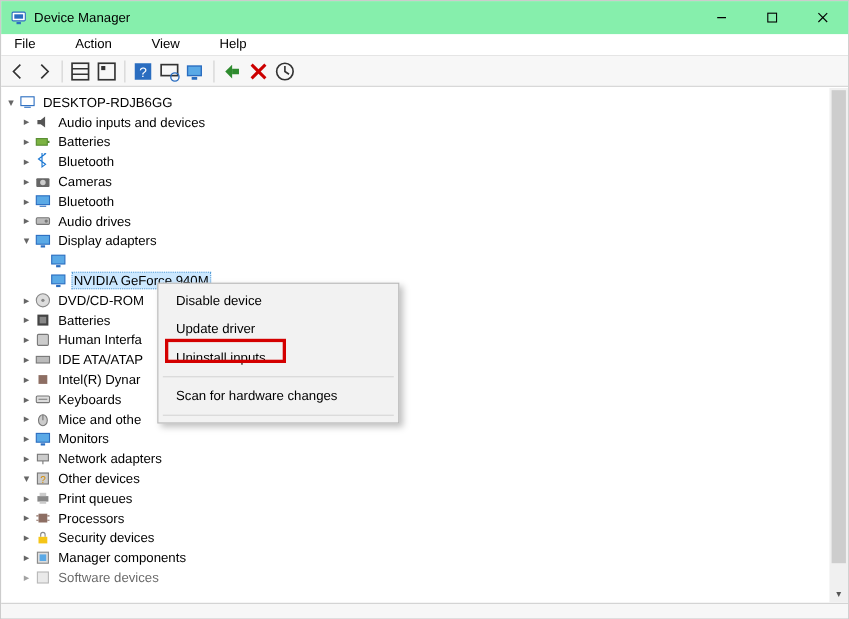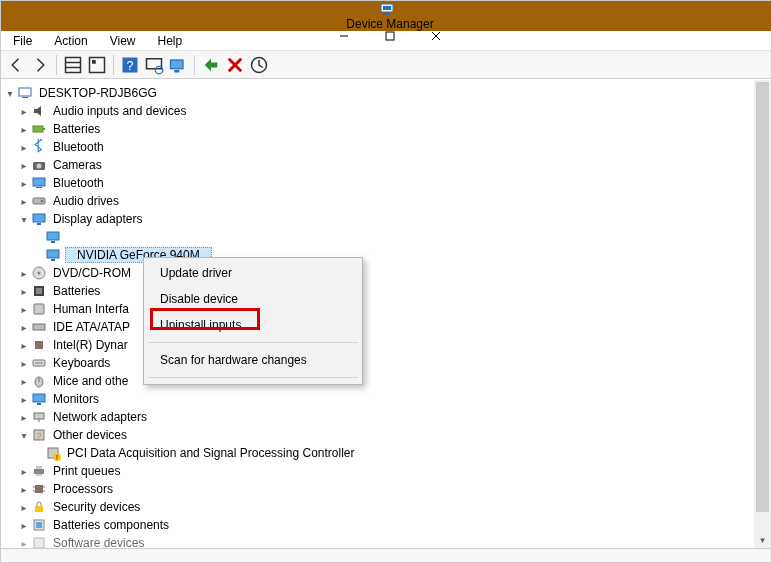--- a/index.html
+++ b/index.html
@@ -14,35 +14,33 @@
     overflow: hidden;
     position: relative;
     border: 1px solid #ccc;
   }
   
   .titlebar {
     height: 30px;
     display: flex;
     align-items: center;
     padding: 0 0 0 8px;
-    background: #a16207;
-    flex-direction: column;
+    background: #86efac;
   }
   .titlebar .app-icon { width: 16px; height: 16px; margin-right: 6px; }
   .titlebar .title { flex: 1; font-size: 12px; }
   .win-controls { display: flex; height: 100%; }
   .win-btn { width: 46px; display: flex; align-items: center; justify-content: center; }
   .win-btn svg { width: 10px; height: 10px; }
   
   .menubar {
     height: 20px;
     display: flex;
-    align-items: center;
     padding: 0 4px;
-    gap: 6px;
+    gap: 20px;
     border-bottom: 1px solid #e5e5e5;
   }
   .menubar .menu { padding: 2px 8px; }
   
   .toolbar {
     height: 28px;
     display: flex;
     align-items: center;
     padding: 2px 4px;
     gap: 2px;
@@ -75,21 +73,21 @@
   }
   .twisty {
     width: 14px; height: 14px;
     display: flex; align-items: center; justify-content: center;
     color: #666;
     font-size: 10px;
   }
   .twisty.spacer { visibility: hidden; }
   .node-icon { width: 16px; height: 16px; margin: 0 4px 0 0; display:flex;align-items:center;justify-content:center; flex-shrink:0;}
   .node-label { padding: 1px 2px; }
-  .node-label.selected { background: #cce8ff; border: 1px dotted #5a9ed6; padding: 0 11px; }
+  .node-label.selected { background: #cce8ff; border: 1px dotted #5a9ed6; padding: 0 1px; }
   .indent { display:inline-block; }
   
   .vscroll {
     position: absolute; right: 0; top: 0; bottom: 0; width: 17px;
     background: #f0f0f0;
   }
   .vscroll .thumb {
     position: absolute; left: 2px; right: 2px; top: 2px; height: 430px;
     background: #cdcdcd;
   }
@@ -457,32 +455,20 @@
         <span class="twisty">▾</span>
         <span class="node-icon">
           <svg viewBox="0 0 16 16">
             <rect x="3" y="3" width="10" height="10" fill="#ccc" stroke="#777"></rect>
             <text x="8" y="12" font-size="9" text-anchor="middle" fill="#d48b00">?</text>
           </svg>
         </span>
         <span class="node-label">Other devices</span>
       </div>
 
-    <div class="node">
-        <span class="indent" style="width:28px"></span>
-        <span class="twisty spacer">·</span>
-        <span class="node-icon">
-          <svg viewBox="0 0 16 16">
-            <rect x="3" y="3" width="10" height="10" fill="#ccc" stroke="#777"></rect>
-            <circle cx="12" cy="12" r="4" fill="#f5c518"></circle>
-            <text x="12" y="15" font-size="7" text-anchor="middle" fill="#000">!</text>
-          </svg>
-        </span>
-        <span class="node-label">PCI Data Acquisition and Signal Processing Controller</span>
-      </div>
 
     <div class="node">
         <span class="indent" style="width:14px"></span>
         <span class="twisty">▸</span>
         <span class="node-icon">
           <svg viewBox="0 0 16 16">
             <rect x="3" y="6" width="10" height="5" fill="#888"></rect>
             <rect x="5" y="3" width="6" height="3" fill="#ccc"></rect>
             <rect x="5" y="11" width="6" height="2" fill="#ccc"></rect>
           </svg>
@@ -519,21 +505,21 @@
 
     <div class="node">
         <span class="indent" style="width:14px"></span>
         <span class="twisty">▸</span>
         <span class="node-icon">
           <svg viewBox="0 0 16 16">
             <rect x="3" y="3" width="10" height="10" fill="#ddd" stroke="#888"></rect>
             <rect x="5" y="5" width="6" height="6" fill="#5aa9e6"></rect>
           </svg>
         </span>
-        <span class="node-label">Batteries components</span>
+        <span class="node-label">Manager components</span>
       </div>
 
     <div class="node" style="opacity:0.6">
         <span class="indent" style="width:14px"></span>
         <span class="twisty">▸</span>
         <span class="node-icon">
           <svg viewBox="0 0 16 16">
             <rect x="3" y="3" width="10" height="10" fill="#ddd" stroke="#888"></rect>
           </svg>
         </span>
@@ -544,21 +530,21 @@
 
   <div class="vscroll">
     <div class="thumb"></div>
     <div class="down-arrow">▾</div>
   </div>
 </div>
 
 <div class="bottombar"></div>
 
 <div class="context-menu">
+  <div class="ctx-item">Disable device</div>
   <div class="ctx-item">Update driver</div>
-  <div class="ctx-item">Disable device</div>
   <div class="ctx-item">Uninstall inputs</div>
   <div class="ctx-sep"></div>
   <div class="ctx-item">Scan for hardware changes</div>
   <div class="ctx-sep"></div>
 </div>
 
 <div class="highlight-box" style="left:149px; top:307px; width:110px; height:22px;"></div>
 
 </body></html>

